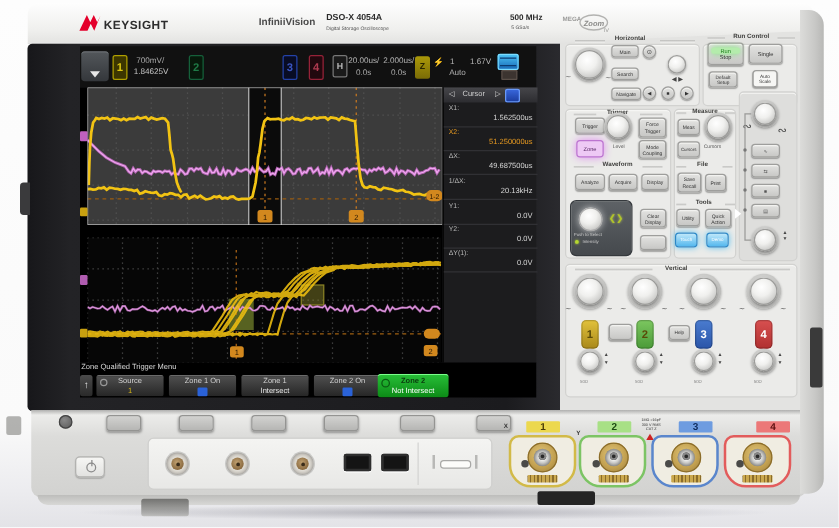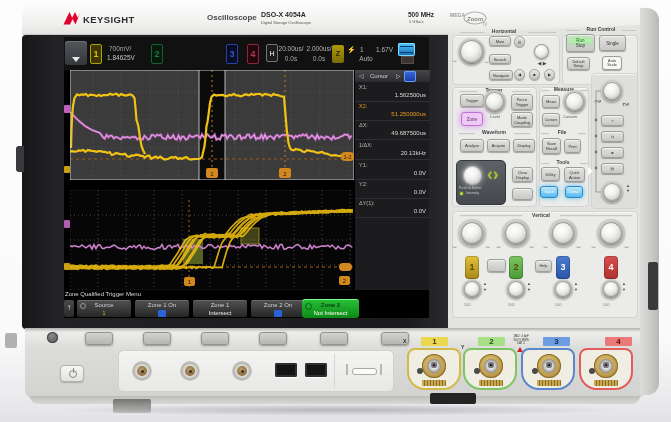--- a/index.html
+++ b/index.html
@@ -12,21 +12,21 @@
 .tinybtn{position:absolute;background:linear-gradient(180deg,#e2e2e0,#c8c8c6);border:1px solid #9e9e9c;border-radius:3px;box-shadow:0 1px 1px rgba(0,0,0,.3),inset 0 1px 0 #f2f2f0;color:#333;display:flex;align-items:center;justify-content:center;text-align:center}
 .skey{position:absolute;width:28px;height:13px;background:linear-gradient(180deg,#d2d2d0,#b6b6b4);border:1px solid #949492;border-radius:3px;box-shadow:0 1px 2px rgba(0,0,0,.35)}
 </style></head>
 <body>
 <div id="stage">
 <div class="abs" style="left:22px;top:2px;width:629px;height:33px;background:linear-gradient(180deg,#fefefe,#efefed 70%,#e4e4e2);border-radius:10px 10px 0 0;border-bottom:1px solid #c8c8c6"></div>
     <svg class="abs" style="left:62px;top:10px" width="100" height="17" viewBox="0 0 100 17">
 <path d="M1.5 14.5 L7.5 2 L10.2 7.8 L13 2 L15.8 7.8 L18.4 2.4 L13.4 14.5 L10.6 8.9 L8 14.5 Z" fill="#e4002b"></path>
 <text x="21" y="13" font-family="Liberation Sans" font-weight="bold" font-size="9.5" letter-spacing="0.4" fill="#2d2d2d">KEYSIGHT</text>
 </svg>
-    <div class="abs" style="left:207px;top:13px;font-size:8px;font-weight:bold;color:#4a4a4a">Oscilloscope</div>
+    <div class="abs" style="left:207px;top:13px;font-size:8px;font-weight:bold;color:#4a4a4a">InfiniiVision</div>
     <div class="abs" style="left:261px;top:11px;font-size:7px;font-weight:bold;color:#2a2a2a">DSO-X 4054A</div>
     <div class="abs" style="left:261px;top:20px;font-size:4px;color:#555">Digital Storage Oscilloscope</div>
     <div class="abs" style="left:408px;top:11px;font-size:6.5px;font-weight:bold;color:#2a2a2a">500 MHz</div>
     <div class="abs" style="left:409px;top:19px;font-size:4px;color:#555">5 GSa/s</div>
     <svg class="abs" style="left:450px;top:10px" width="42" height="17" viewBox="0 0 42 17">
 <text x="0" y="7" font-family="Liberation Sans" font-weight="bold" font-size="5" fill="#9a9a98">MEGA</text>
 <ellipse cx="25" cy="8" rx="11" ry="6" fill="none" stroke="#b2b2b0" stroke-width="1.1"></ellipse>
 <text x="17" y="10.5" font-family="Liberation Sans" font-style="italic" font-weight="bold" font-size="6" fill="#8a8a88">Zoom</text>
 <text x="33" y="15.5" font-family="Liberation Sans" font-size="4.5" fill="#9a9a98">IV</text>
 </svg>

